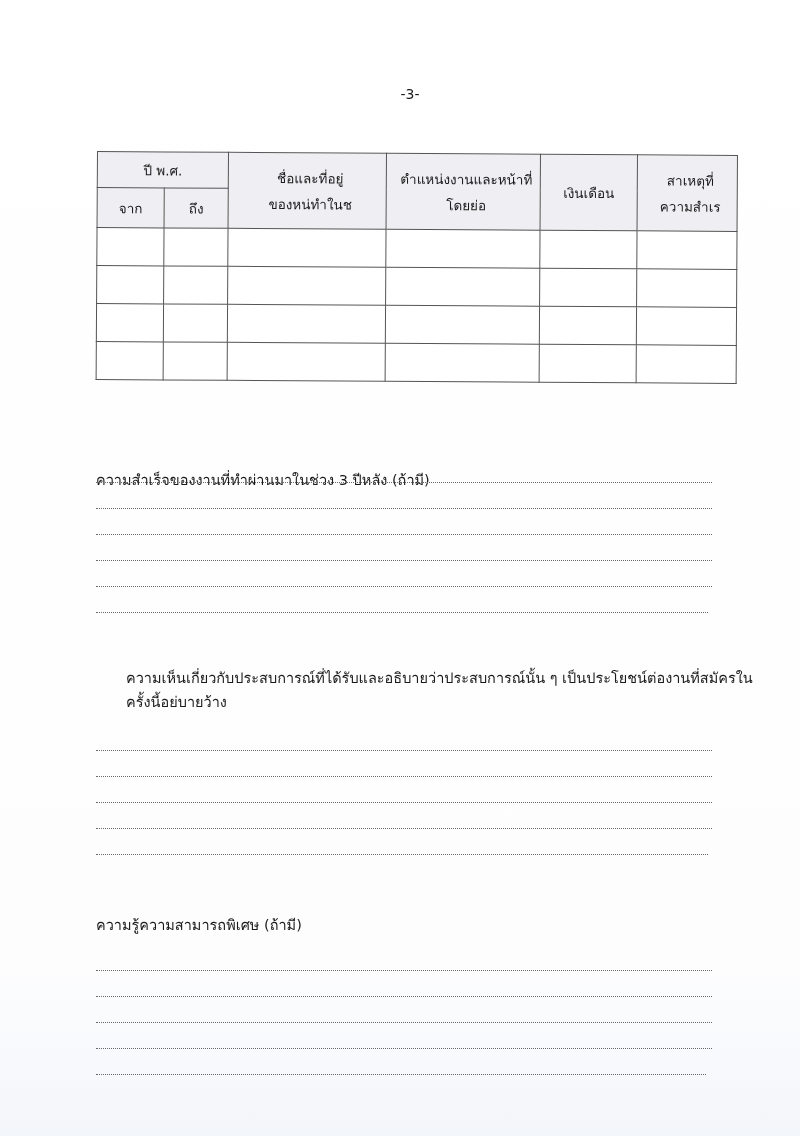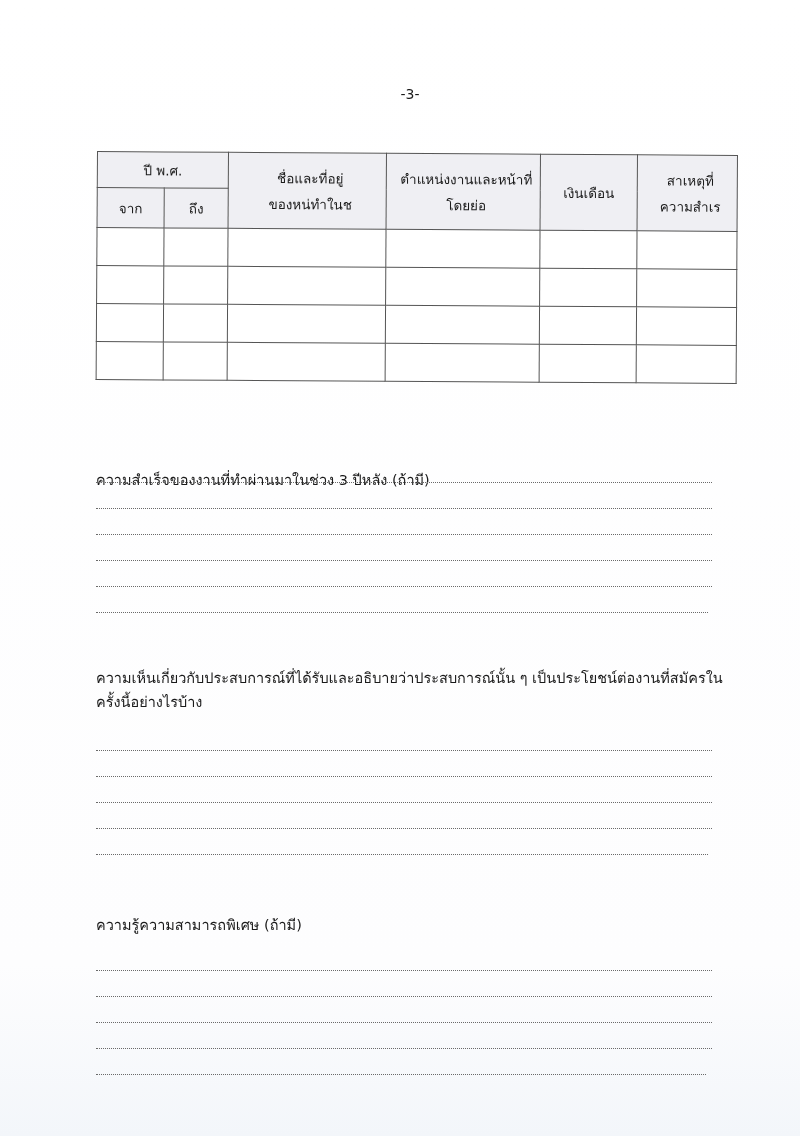--- a/index.html
+++ b/index.html
@@ -161,23 +161,23 @@
   <div class="section-title" style="top:424px;margin-top:45px;">ความสำเร็จของงานที่ทำผ่านมาในช่วง  3 ปีหลัง (ถ้ามี)</div>
   <div class="dotted-group" style="top:457px;">
     <div class="dotted-line"></div>
     <div class="dotted-line"></div>
     <div class="dotted-line"></div>
     <div class="dotted-line"></div>
     <div class="dotted-line"></div>
     <div class="dotted-line" style="width:612px;"></div>
   </div>
 
-  <div class="para" style="top:666px;">
+  <div class="para" style="top:666px;margin-left:30px;">
     <div style="white-space:nowrap;">ความเห็นเกี่ยวกับประสบการณ์ที่ได้รับและอธิบายว่าประสบการณ์นั้น ๆ  เป็นประโยชน์ต่องานที่สมัครใน</div>
-    <div>ครั้งนี้อย่างไรบ้าง</div>
+    <div>ครั้งนี้อย่บายว้าง</div>
   </div>
   <div class="dotted-group" style="top:725px;">
     <div class="dotted-line"></div>
     <div class="dotted-line"></div>
     <div class="dotted-line"></div>
     <div class="dotted-line"></div>
     <div class="dotted-line" style="width:612px;"></div>
   </div>
 
   <div class="section-title" style="top:914px;">ความรู้ความสามารถพิเศษ (ถ้ามี)</div>

